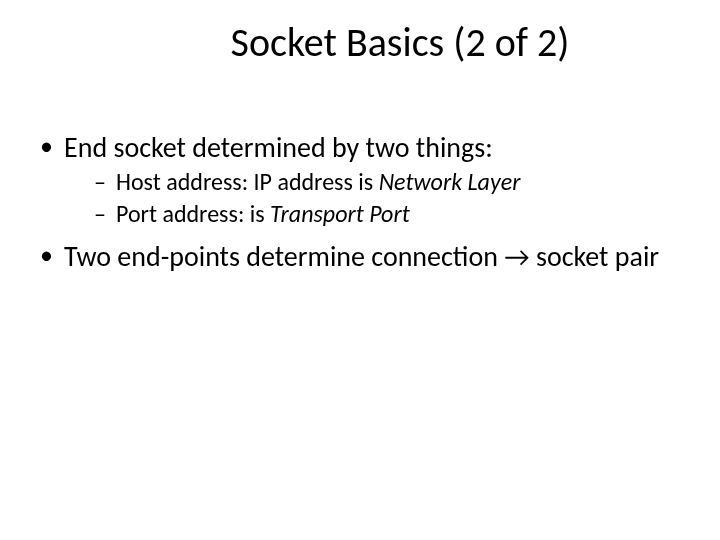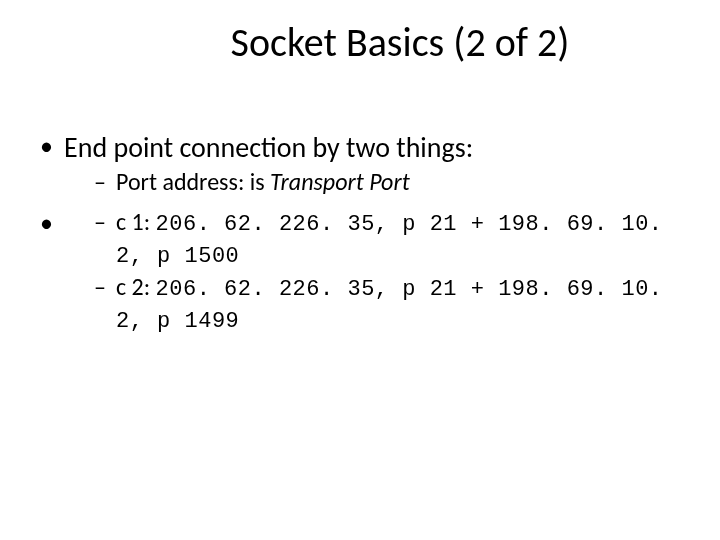--- a/index.html
+++ b/index.html
@@ -81,35 +81,31 @@
 <body>
 
 <div class="slide">
 
   <div class="title">Socket Basics (2 of 2)</div>
 
   <div class="body">
     <ul class="level1">
 
       <li>
-        <span>End point connection by two things:</span>
+        <span>End socket determined by two things:</span>
         <ul class="level2">
+          <li>
+            <span>Host address: IP address is </span><span class="italic">Network Layer</span>
+          </li>
           <li>
             <span>Port address: is </span><span class="italic">Transport Port</span>
           </li>
         </ul>
       </li>
 
       <li>
-        <ul class="level2">
-          <li>
-            <span>c 1: </span><span class="mono">206. 62. 226. 35, p 21 + 198. 69. 10. 2, p 1500</span>
-          </li>
-          <li>
-            <span>c 2: </span><span class="mono">206. 62. 226. 35, p 21 + 198. 69. 10. 2, p 1499</span>
-          </li>
-        </ul>
+        <span>Two end-points determine connection → socket pair</span>
       </li>
 
     </ul>
   </div>
 
 </div>
 
 </body></html>

